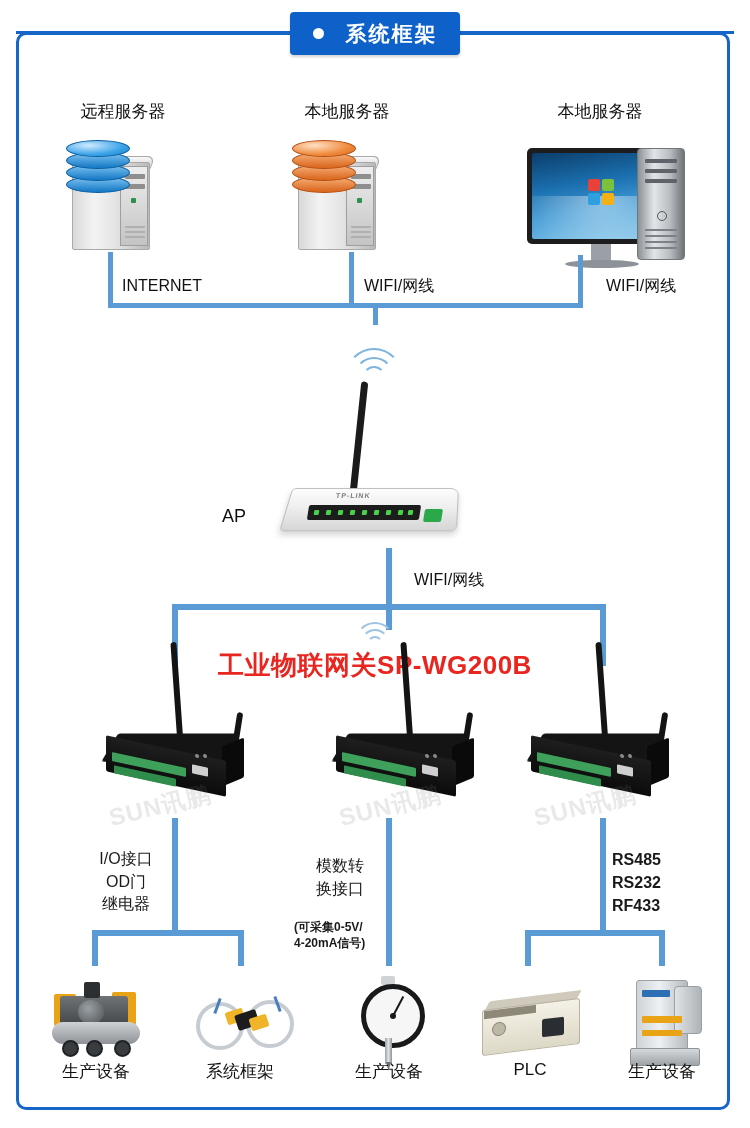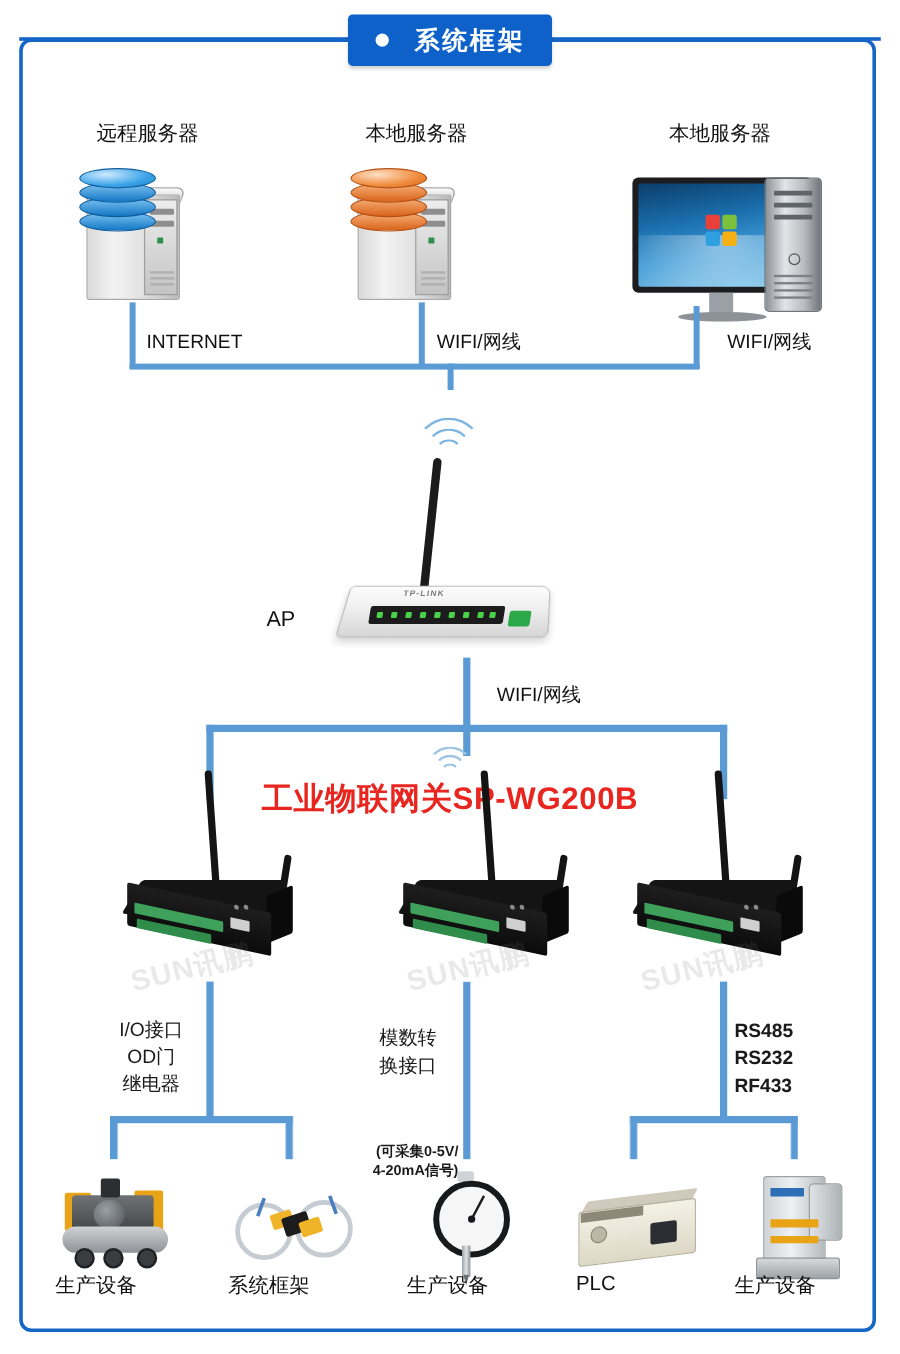--- a/index.html
+++ b/index.html
@@ -14,21 +14,21 @@
   #hdr-line{position:absolute;left:16px;top:31px;width:718px;height:3px;background:#1666c8;}
   #hdr-badge{position:absolute;left:290px;top:12px;width:170px;height:43px;background:#0d61c9;
              border-radius:4px;display:flex;align-items:center;justify-content:center;gap:22px;
              box-shadow:0 2px 3px rgba(0,0,0,.18);}
   #hdr-badge .dot{width:11px;height:11px;border-radius:50%;background:#fff;flex:0 0 auto;}
   #hdr-badge .txt{color:#fff;font-size:21px;font-weight:bold;letter-spacing:2px;}
 
   
   .ln{position:absolute;background:#5b9bd5;}
   .lbl{position:absolute;font-size:16px;color:#111;white-space:nowrap;line-height:1.25;}
-  .cap{position:absolute;font-size:17px;color:#111;text-align:left;white-space:nowrap;}
+  .cap{position:absolute;font-size:17px;color:#111;text-align:center;white-space:nowrap;}
   .node-title{position:absolute;font-size:17px;color:#111;text-align:center;white-space:nowrap;}
 
   
   .tower{position:absolute;width:96px;height:110px;}
   .tower .body{position:absolute;left:10px;top:24px;width:76px;height:86px;
       background:linear-gradient(90deg,#d9d9d9 0%,#f3f3f3 28%,#e3e3e3 58%,#b9b9b9 100%);
       border:1px solid #a9a9a9;border-radius:2px;}
   .tower .top{position:absolute;left:10px;top:18px;width:76px;height:12px;
       background:linear-gradient(180deg,#fafafa,#cfcfcf);border:1px solid #a9a9a9;
       border-radius:3px 8px 2px 2px;transform:skewX(-22deg);transform-origin:left bottom;}
@@ -344,21 +344,21 @@
   <div>I/O接口</div>
   <div>OD门</div>
   <div>继电器</div>
 </div>
 
 <div style="position:absolute;left:300px;top:855px;width:80px;text-align:center;font-size:16px;line-height:1.42;
             font-family:'Liberation Serif',serif;">
   <div>模数转</div>
   <div>换接口</div>
 </div>
-<div style="position:absolute;left:294px;top:952px;width:88px;text-align:right;font-size:12px;line-height:1.3;
+<div style="position:absolute;left:294px;top:920px;width:88px;text-align:left;font-size:12px;line-height:1.3;
             font-weight:bold;white-space:pre-line;">(可采集0-5V/
 4-20mA信号)</div>
 
 <div style="position:absolute;left:612px;top:848px;width:80px;font-size:16px;line-height:1.45;font-weight:bold;">
   <div>RS485</div>
   <div>RS232</div>
   <div>RF433</div>
 </div>
 
 <div class="ln" style="left:92px;top:930px;width:152px;height:6px;"></div>

